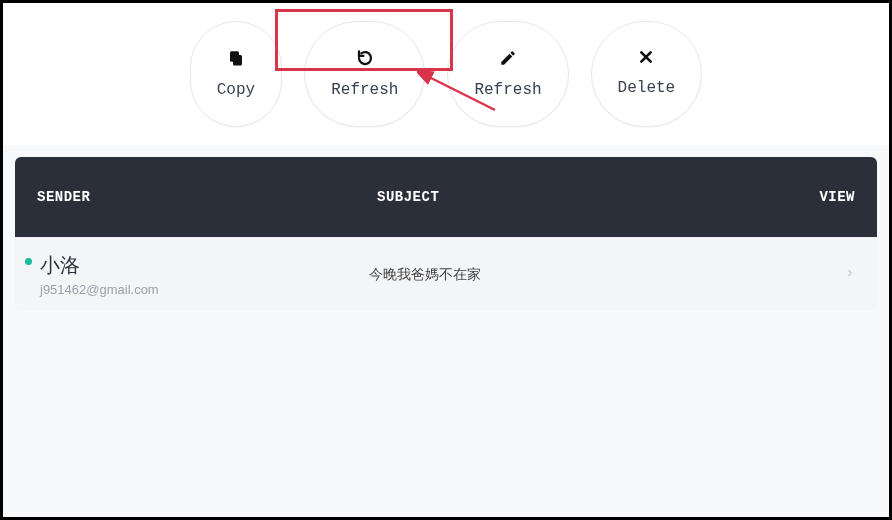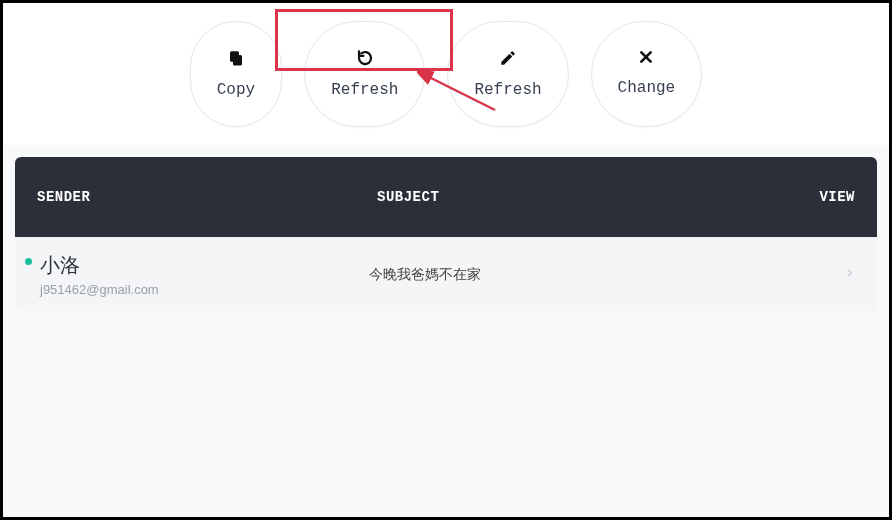--- a/index.html
+++ b/index.html
@@ -142,21 +142,21 @@
     <span>Refresh</span>
   </button>
 
   <button class="btn">
     <span class="icon">
       <svg width="16" height="16" viewBox="0 0 24 24" fill="none" stroke="#111" stroke-width="4" stroke-linecap="round">
           <line x1="5" y1="5" x2="19" y2="19"></line>
           <line x1="19" y1="5" x2="5" y2="19"></line>
         </svg>
     </span>
-    <span>Change</span>
+    <span>Delete</span>
   </button>
 
 </div>
 
 <div class="highlight-box" style="left:272px; top:6px; width:178px; height:62px;"></div>
 
 <svg class="arrow" style="left:414px; top:65px;" width="90" height="50">
   <defs>
     <marker id="ah" markerWidth="10" markerHeight="10" refX="2" refY="3" orient="auto">
       <path d="M0,0 L0,6 L8,3 z" fill="#d9344a"></path>

